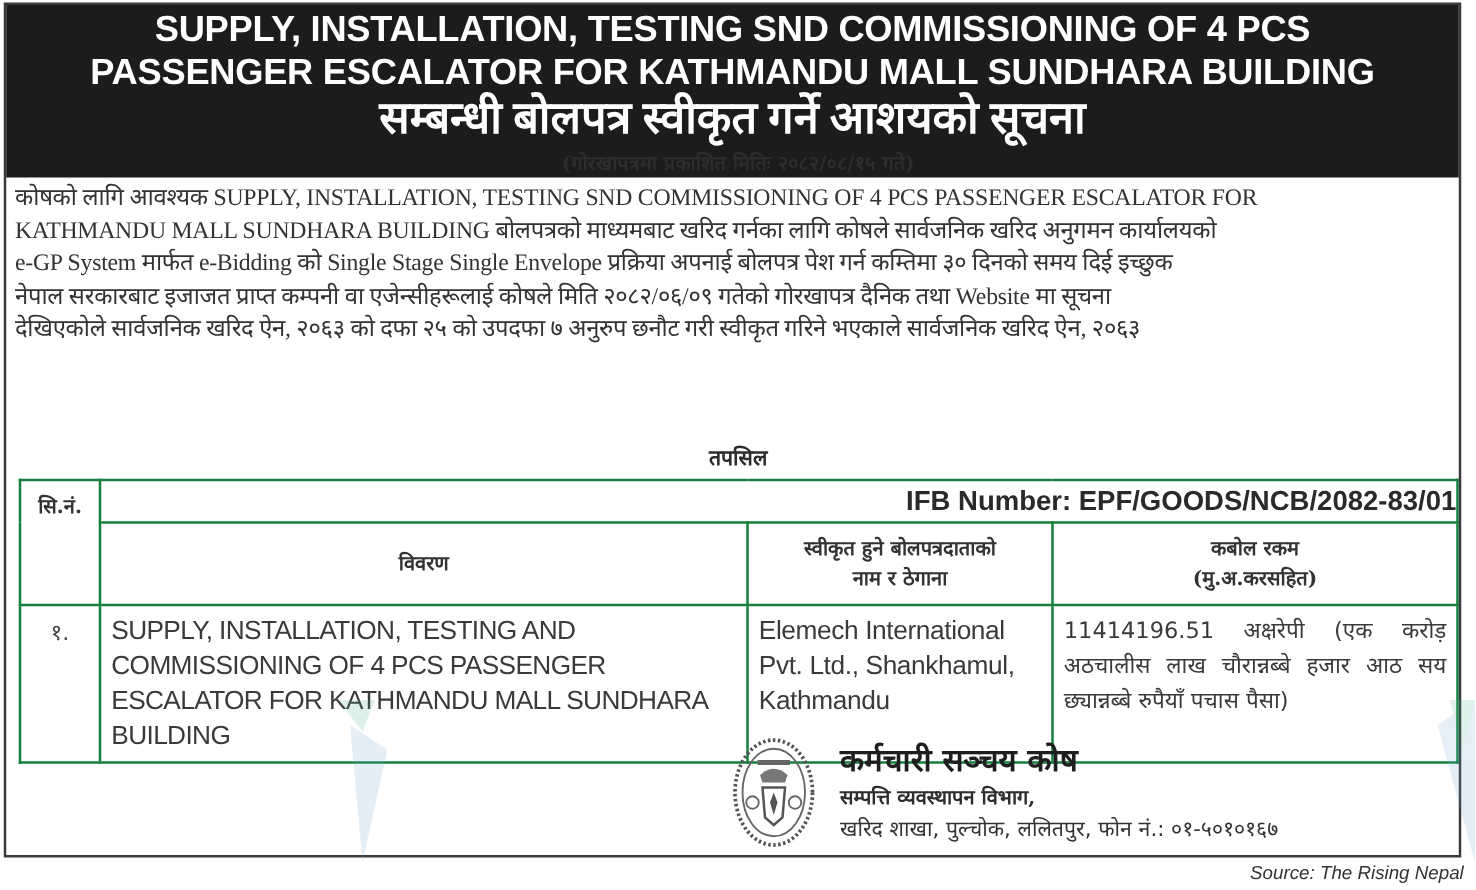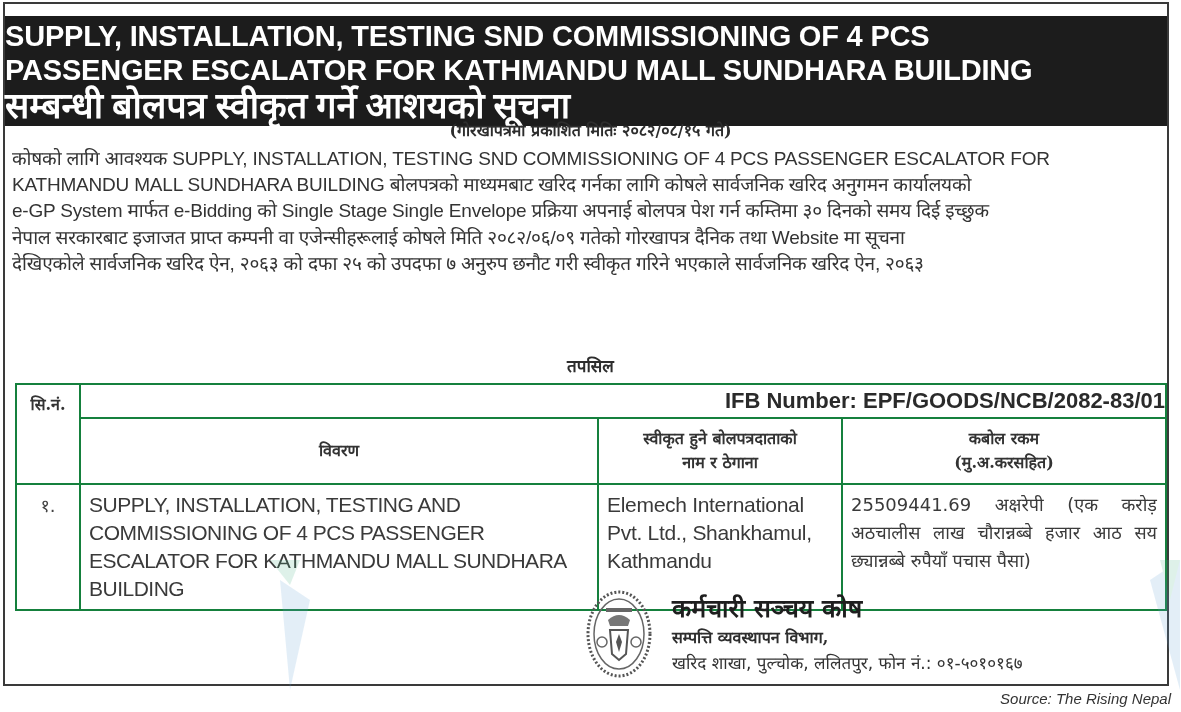--- a/index.html
+++ b/index.html
@@ -4,40 +4,40 @@
 <style>
   * { box-sizing: border-box; margin: 0; padding: 0; }
   html, body { width: 1181px; height: 712px; background: #ffffff; overflow: hidden; }
   body { position: relative; font-family: "Liberation Sans", "DejaVu Sans", sans-serif; color: #2a2a2a; }
 
   .notice {
     position: absolute; left: 3px; top: 2px; width: 1166px; height: 684px;
     border: 2px solid #3a3a3a; background: #fff;
   }
   .header {
-    position: absolute; left: 0; top: 12px; width: 100%; height: 110px;
-    background: #1c1c1c; color: #ffffff; 
+    position: absolute; left: 0; top: 0; width: 100%; height: 138px;
+    background: #1c1c1c; color: #ffffff; text-align: center;
   }
   .header .en {
     font-family: "Liberation Sans", sans-serif; font-weight: bold;
     font-size: 29px; line-height: 34px; letter-spacing: -0.2px; white-space: nowrap;
   }
   .header .en.l1 { padding-top: 3px; }
   .header .np {
     font-family: Liberation Serif, serif; font-weight: bold;
     font-size: 36px; line-height: 38px; white-space: nowrap;
   }
 
   .pubdate {
     position: absolute; left: 0; width: 100%; top: 119px; text-align: center;
     font-family: "DejaVu Serif", serif; font-weight: bold; font-size: 16px; color: #2d2d2d;
   }
   .body-text {
     position: absolute; left: 12px; top: 146px; width: 1144px;
-    font-family: Liberation Sans, sans-serif; font-size: 19px; line-height: 26.2px;
+    font-family: Liberation Serif, serif; font-size: 19px; line-height: 26.2px;
     color: #333; letter-spacing: -0.2px;
   }
   .body-text .line { white-space: nowrap; overflow: visible; display: block; }
   .tapsil {
     position: absolute; left: 0; width: 100%; top: 354px; text-align: center;
     font-family: "DejaVu Serif", serif; font-weight: bold; font-size: 17px; color: #2d2d2d;
   }
 
   table.award {
     position: absolute; left: 15px; top: 383px; width: 1150px;
@@ -120,21 +120,21 @@
     </td>
     <td class="th-col">
       <div>कबोल रकम</div>
       <div>(मु.अ.करसहित)</div>
     </td>
   </tr>
   <tr>
     <td class="td-sn">१.</td>
     <td class="td-desc">SUPPLY, INSTALLATION, TESTING AND COMMISSIONING OF 4 PCS PASSENGER ESCALATOR FOR KATHMANDU MALL SUNDHARA BUILDING</td>
     <td class="td-name">Elemech International Pvt. Ltd., Shankhamul, Kathmandu</td>
-    <td class="td-amt">25509441.69 अक्षरेपी (एक करोड़ अठचालीस लाख चौरान्नब्बे हजार आठ सय छ्यान्नब्बे रुपैयाँ पचास पैसा)</td>
+    <td class="td-amt">11414196.51 अक्षरेपी (एक करोड़ अठचालीस लाख चौरान्नब्बे हजार आठ सय छ्यान्नब्बे रुपैयाँ पचास पैसा)</td>
   </tr>
 </tbody>
   </table>
 
 <div class="org">
   <svg class="seal" viewBox="0 0 66 88">
     <ellipse cx="33" cy="44" rx="31" ry="42" fill="none" stroke="#555" stroke-width="3" stroke-dasharray="2 2"></ellipse>
     <ellipse cx="33" cy="44" rx="25" ry="35" fill="none" stroke="#666" stroke-width="1.5"></ellipse>
     <rect x="20" y="18" width="26" height="4" fill="#666"></rect>
     <path d="M22 30 Q33 20 44 30 L42 36 L24 36 Z" fill="#777"></path>

